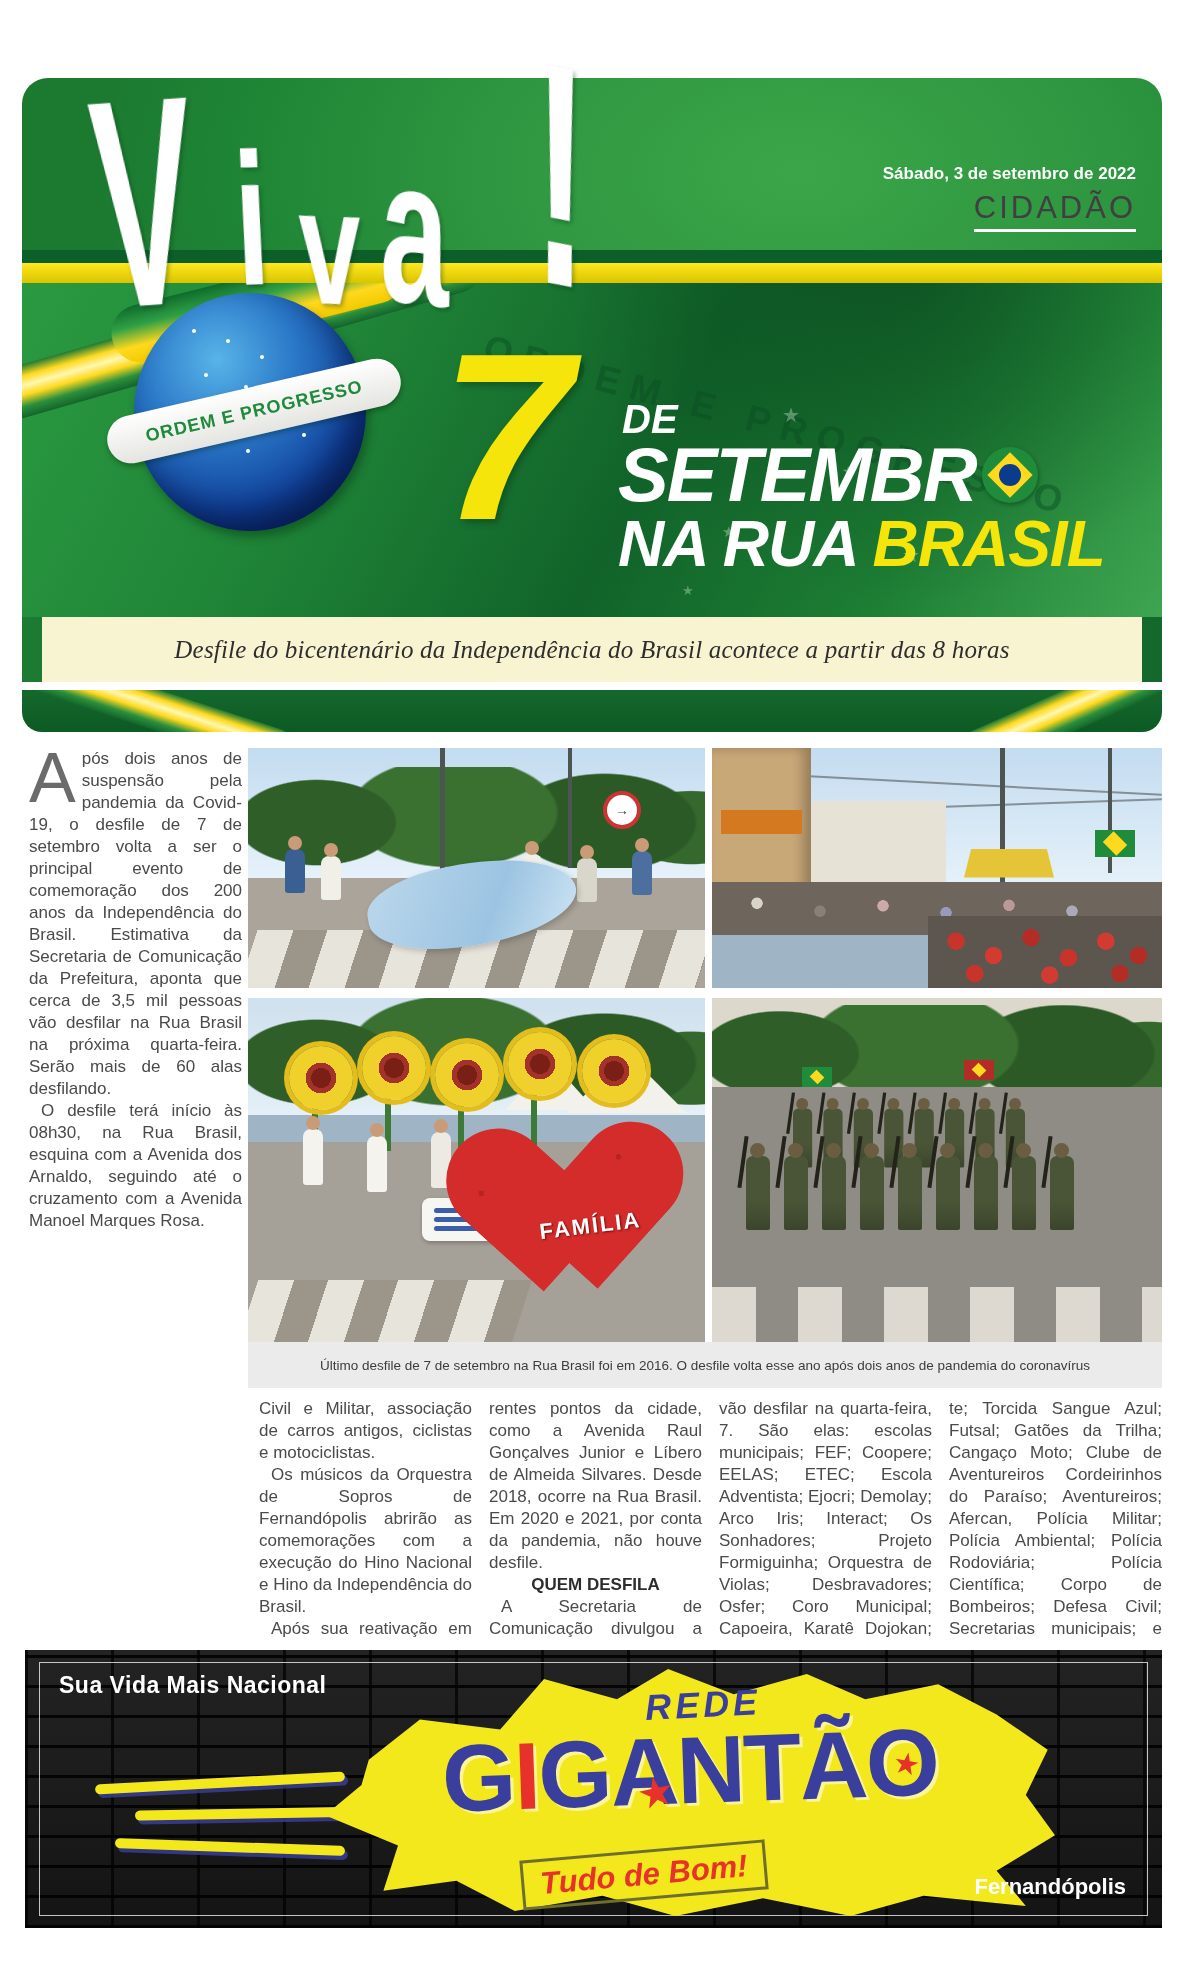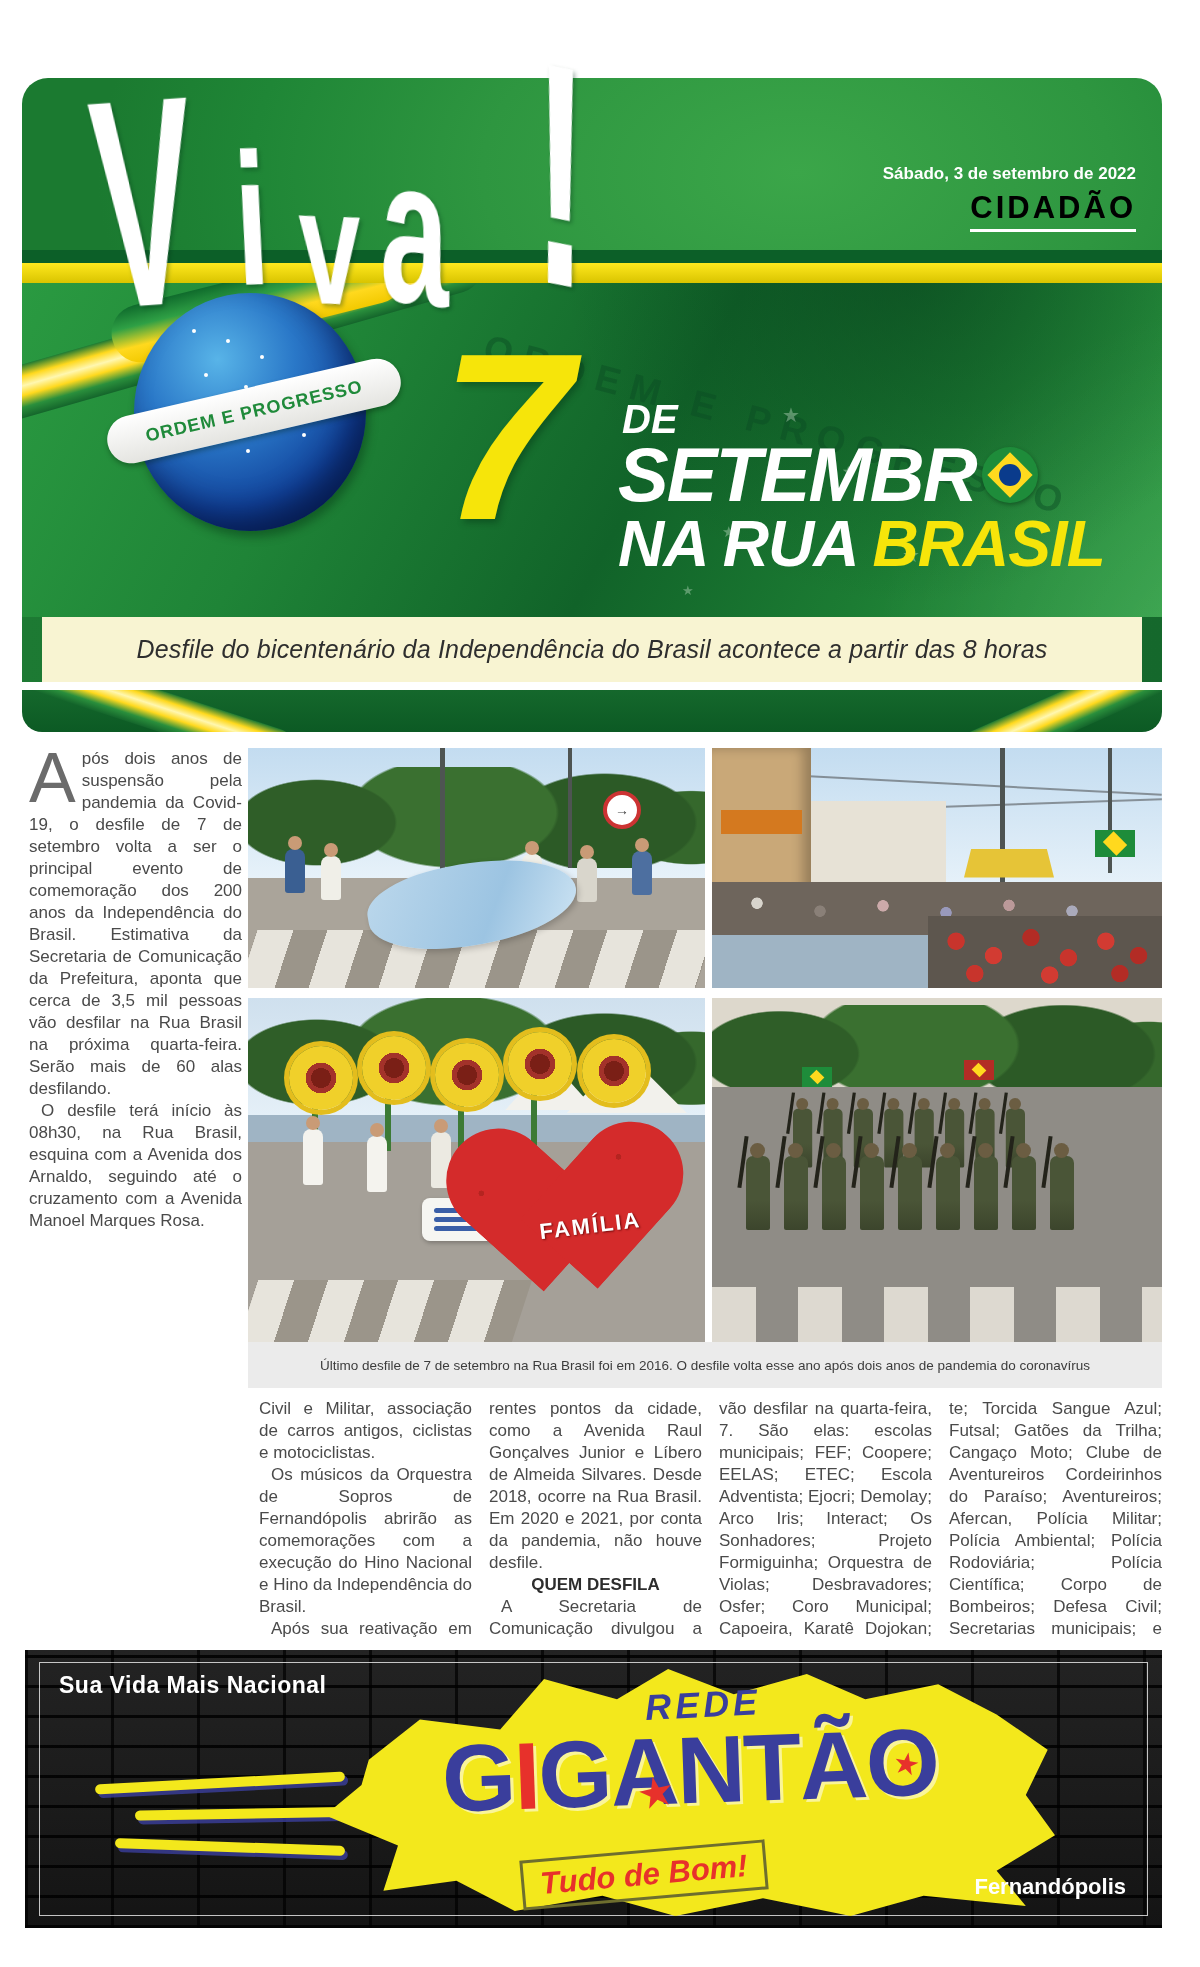--- a/index.html
+++ b/index.html
@@ -12,21 +12,21 @@
     background:radial-gradient(ellipse 700px 420px at 68% 55%, #3ba649 0%, #2e9640 45%, #1f8636 78%, #1b7a30 100%);}
   .band-dark{position:absolute;left:0;top:172px;width:100%;height:13px;background:#0c5f28;}
   .band-yellow{position:absolute;left:0;top:185px;width:100%;height:20px;
     background:linear-gradient(#ffe81e,#d9c400);}
   .flag-band{position:absolute;left:0;top:205px;width:100%;height:334px;overflow:hidden;
     background:
       radial-gradient(circle 560px at 78% -8%, rgba(6,60,26,.55), transparent 62%),
       radial-gradient(circle 700px at 108% 120%, rgba(255,255,255,.10), transparent 55%),
       linear-gradient(118deg,#2a9a41 0%,#1f8437 28%,#116329 55%,#1c7c33 76%,#2f9e44 100%);}
   .subhead-band{position:absolute;left:0;top:539px;width:100%;height:65px;
-    background:linear-gradient(90deg,#1d7a33,#15682c);}
+    background:linear-gradient(90deg,#1d7a33,#15682c);font-family:Liberation Serif, serif;}
   .subhead-box{position:absolute;left:20px;top:0;right:20px;height:100%;background:#f8f4d2;
     display:flex;flex-direction:column;justify-content:center;text-align:center;}
   .subhead-box div{font-style:italic;font-size:25px;line-height:33px;color:#2e2e2e;letter-spacing:.2px;}
   .mast-bottom{position:absolute;left:0;top:612px;width:100%;height:42px;border-radius:0 0 20px 20px;
     background:linear-gradient(#15682c,#0c5a24);overflow:hidden;}
 
   .ribbon{position:absolute;background:
       linear-gradient(180deg,#1d7a33 0%,#ffd91e 22%,#fff7b0 40%,#ffd91e 58%,#2a8f3c 80%,#14652b 100%);
       border-radius:50px;}
   .ribbon-a{left:-90px;top:28px;width:560px;height:52px;transform:rotate(-16deg);}
@@ -42,21 +42,21 @@
     filter:drop-shadow(2px 3px 2px rgba(0,50,20,.35));transform:rotate(-4deg);}
   .viva span{position:absolute;font-weight:bold;line-height:1;}
   .viva .lv1{left:0;top:0;font-size:252px;transform:scale(.60,1.18);transform-origin:left top;}
   .viva .lv2{left:142px;top:78px;font-size:168px;transform:scale(.72,1.12) rotate(2deg);transform-origin:left top;}
   .viva .lv3{left:206px;top:120px;font-size:150px;transform:scale(.74,1.1) rotate(4deg);transform-origin:left top;}
   .viva .lv4{left:292px;top:86px;font-size:186px;transform:scale(.66,1.12) rotate(7deg);transform-origin:left top;}
   .viva .bang{left:452px;top:-14px;font-size:270px;transform:scale(.62,1.18) rotate(8deg);transform-origin:left top;}
 
   .mast-date{position:absolute;right:26px;top:86px;z-index:25;color:#fff;font-weight:bold;
     font-size:17px;text-align:right;}
-  .mast-brand{position:absolute;right:26px;top:112px;z-index:25;color:#000000;font-weight:bold;
+  .mast-brand{position:absolute;right:26px;top:112px;z-index:25;color:#404040;font-weight:normal;
     font-size:31px;letter-spacing:3px;border-bottom:3px solid #fff;padding-bottom:3px;text-align:right;}
 
   
   .globe{position:absolute;left:100px;top:-14px;width:260px;height:280px;z-index:20;}
   .globe .cap{position:absolute;left:-14px;top:6px;width:300px;height:58px;border-radius:60px;
     transform:rotate(-14deg);
     background:linear-gradient(180deg,#0f6b2c 0%,#2fa045 35%,#ffd91e 70%,#f2c900 100%);}
   .globe .sphere{position:absolute;left:12px;top:24px;width:232px;height:238px;border-radius:50%;
     background:radial-gradient(circle at 36% 28%, #58b4e8 0%, #2a78c8 34%, #11439c 66%, #072562 92%);
     box-shadow:inset -14px -18px 30px rgba(0,0,30,.45), 3px 6px 10px rgba(0,40,15,.4);}

